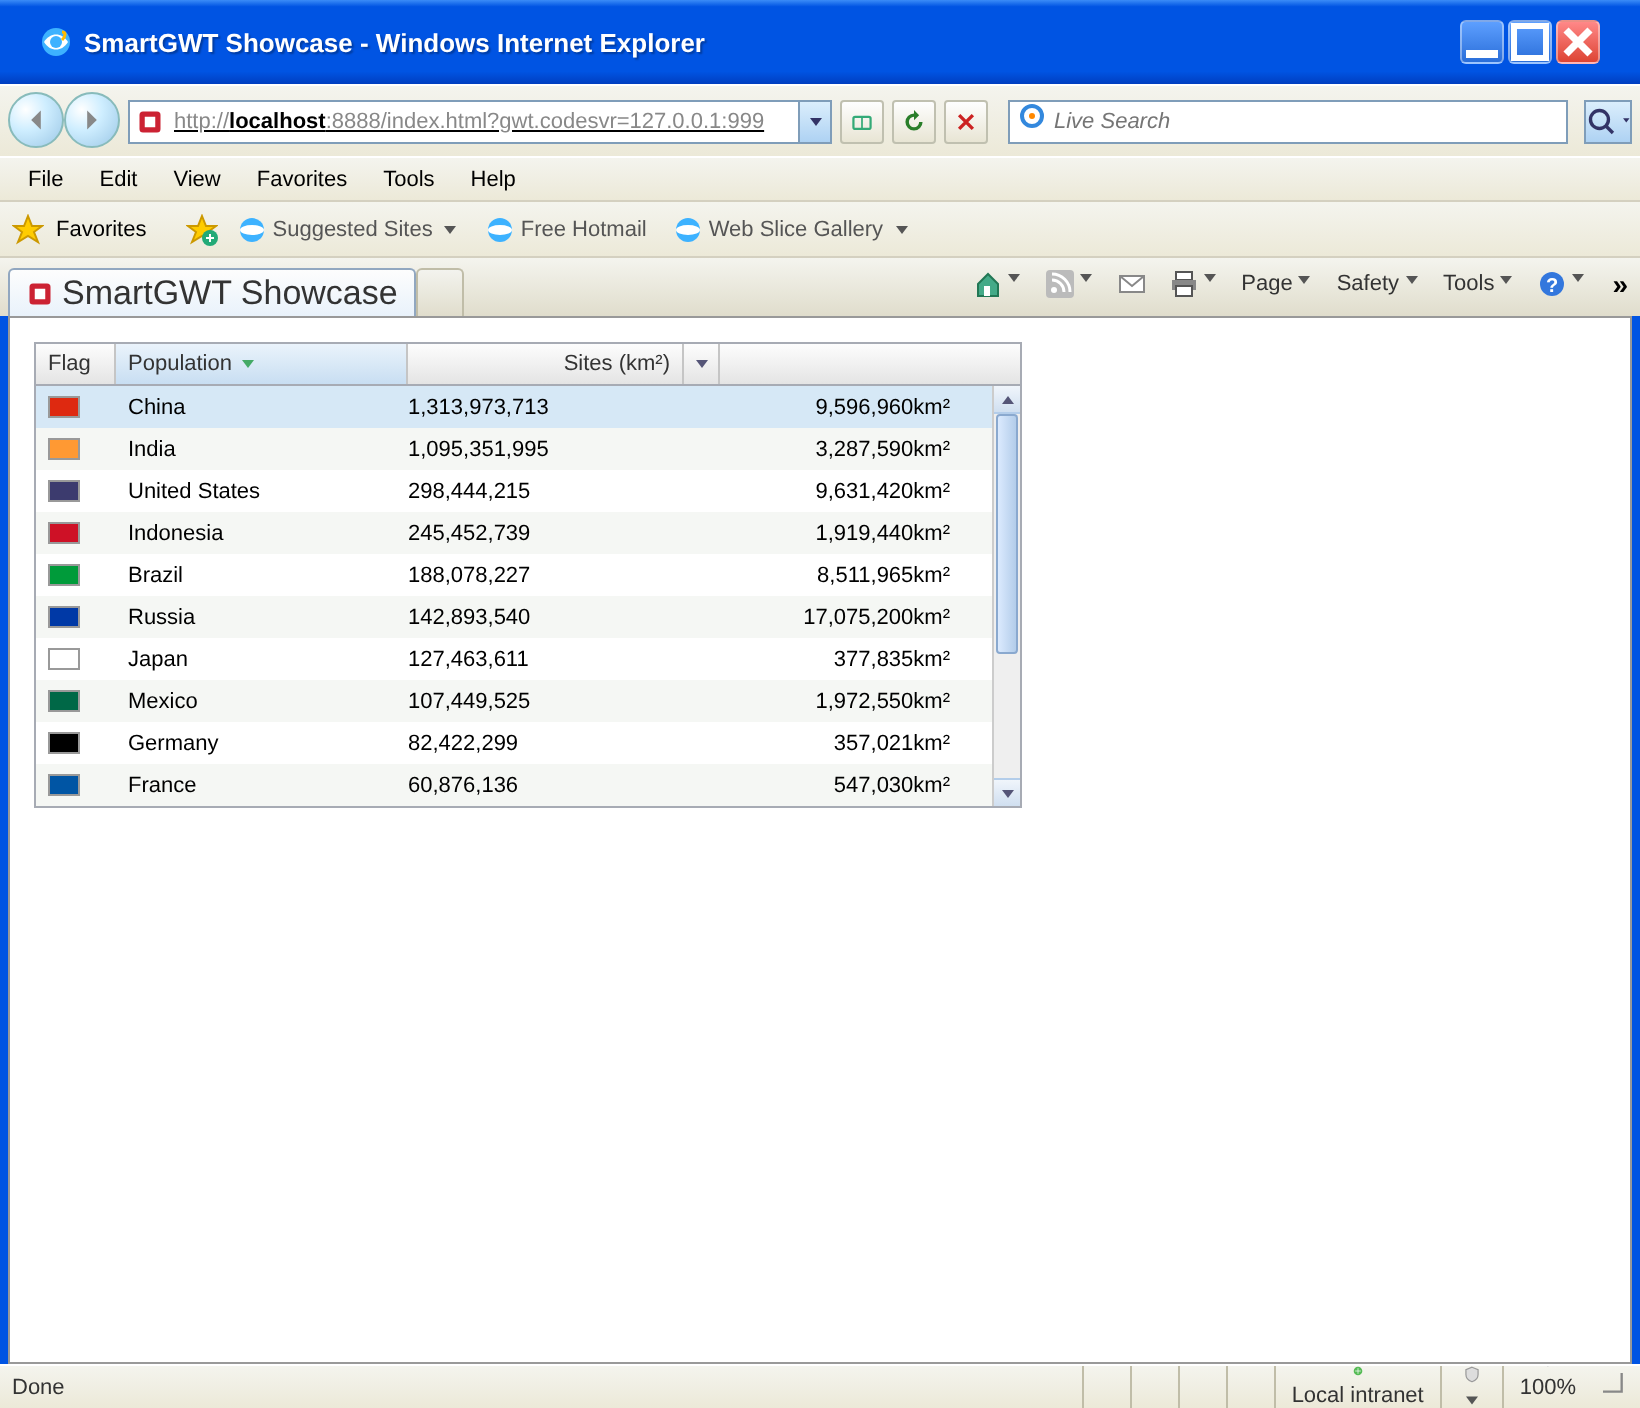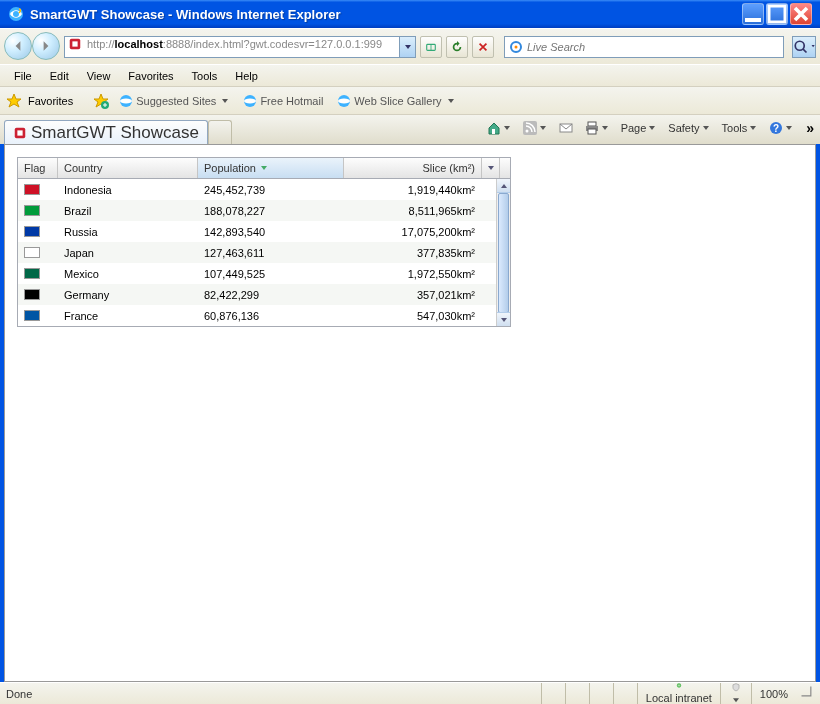--- a/index.html
+++ b/index.html
@@ -1,64 +1,64 @@
 <!DOCTYPE html>
 <html><head>
 <meta charset="utf-8">
 <style>
 * { box-sizing: border-box; margin: 0; padding: 0; }
 html, body { width: 820px; height: 704px; font-family: Tahoma, Arial, sans-serif; font-size: 11px; overflow: hidden; }
 body { background: #0054e3; display: flex; flex-direction: column; }
 
 
-.titlebar { height: 28px; background: linear-gradient(to bottom,#3b8cf7 0%,#0054e3 8%,#0054e3 85%,#003ec0 100%); display:flex; align-items:center; padding:0 8px; color:#fff; }
+.titlebar { height: 42px; background: linear-gradient(to bottom,#3b8cf7 0%,#0054e3 8%,#0054e3 85%,#003ec0 100%); display:flex; align-items:center; padding:0 20px; color:#fff; }
 .titlebar .ie-icon { width:16px; height:16px; margin-right:6px; }
 .titlebar .title { font-size:13px; font-weight:bold; flex:1; text-shadow:1px 1px 1px rgba(0,0,0,.3);}
 .win-btns { display:flex; gap:2px; }
 .win-btn { width:22px; height:22px; border-radius:3px; display:flex; align-items:center; justify-content:center; font-weight:bold; color:#fff; border:1px solid rgba(255,255,255,.4); }
 .win-min,.win-max { background:linear-gradient(to bottom,#5d9fff,#2a6ed9); }
 .win-close { background:linear-gradient(to bottom,#f88,#d43); }
 
 
 .navbar { height:36px; background:linear-gradient(to bottom,#f4f4ee 0%,#ece9d8 100%); border-top:1px solid #fff; display:flex; align-items:center; padding:2px 4px; gap:4px; }
 .navbtns { position:relative; width:56px; height:30px; }
 .navbtn { width:28px; height:28px; border-radius:50%; background:radial-gradient(circle at 30% 30%,#fff,#cfeeff 40%,#9bc7e6); border:1px solid #8bb; display:flex; align-items:center; justify-content:center; position:absolute; top:0; }
 .navbtn.back { left:0;} .navbtn.fwd { left:28px;}
 .navbtn svg { width:12px; height:12px; fill:#888;}
 .url-icon { width:16px; height:16px; margin:0 2px;}
-.urlbar-wrap { flex:0 0 352px; display:flex; align-items:flex-start; height:22px; border:1px solid #7f9db9; background:#fff; }
+.urlbar-wrap { flex:0 0 352px; display:flex; align-items:center; height:22px; border:1px solid #7f9db9; background:#fff;text-decoration:underline; }
 .urlbar-wrap .url-icon { width:14px;height:14px; margin:0 3px;}
 .urlbar { flex:1; border:none; outline:none; font-size:11px; color:#333; padding:1px 2px; }
 .urlbar .host { color:#000; font-weight:bold;}
 .dd { width:16px; height:20px; background:linear-gradient(to bottom,#dbeefc,#aed2f3); border-left:1px solid #7f9db9; display:flex; align-items:center; justify-content:center;}
 .dd svg{width:8px;height:8px;fill:#336;}
 .tb-btn { width:22px; height:22px; border:1px solid #c0c0b0; background:linear-gradient(to bottom,#fefefe,#e8e5d4); border-radius:2px; display:flex; align-items:center; justify-content:center; }
 .tb-btn svg{width:12px;height:12px;}
-.search-wrap { flex:1; display:flex; align-items:center; height:22px; border:1px solid #7f9db9; background:#fff; margin-left:6px;}
+.search-wrap { flex:1; display:flex; height:22px; border:1px solid #7f9db9; background:#fff; margin-left:6px;}
 .search-wrap .bing{width:14px;height:14px;margin:0 4px;}
 .search-wrap input{flex:1;border:none;outline:none;font-size:11px;color:#888;font-style:italic;}
 .search-btn { width:24px; height:22px; background:linear-gradient(to bottom,#dbeefc,#aed2f3); border:1px solid #7f9db9; margin-left:4px; display:flex;align-items:center;justify-content:center;}
 
 
 .menubar { height:22px; background:linear-gradient(to bottom,#f4f4ee,#ece9d8); border-top:1px solid #fff; display:flex; align-items:center; padding:0 6px; gap:2px;}
 .menubar span { padding:2px 8px; cursor:default;}
 
 
 .favbar { height:28px; background:linear-gradient(to bottom,#f4f4ee,#ece9d8); border-top:1px solid #d4d0c0; display:flex; align-items:center; padding:0 6px; gap:6px;}
 .favbar .star { width:16px;height:16px;}
 .favlink { display:flex; align-items:center; gap:3px; color:#555; padding:2px 4px;}
 .favlink svg{width:14px;height:14px;}
 .favlink .dd-arr{width:8px;height:8px;fill:#555;margin-left:2px;}
 
 
 .tabstrip { height:30px; background:linear-gradient(to bottom,#f4f4ee,#e0ddcc); border-top:1px solid #d4d0c0; display:flex; align-items:flex-end; padding:0 4px; position:relative;}
 .tab { height:24px; min-width:150px; background:linear-gradient(to bottom,#fdfdfd,#e9f2fb); border:1px solid #91a7c0; border-bottom:none; border-radius:3px 3px 0 0; display:flex; align-items:center; padding:0 8px; gap:4px; font-size:17px; color:#333;}
 .tab.new { min-width:24px; width:24px; background:linear-gradient(to bottom,#f3f3ee,#e0ddcc); border-color:#c0bda8;}
 .tabstrip-right { position:absolute; right:6px; top:4px; display:flex; align-items:center; gap:6px;}
-.tr-item { display:flex; align-items:center; gap:2px; color:#333; padding:2px 3px;}
+.tr-item { display:flex; gap:2px; color:#333; padding:2px 3px;}
 .tr-item svg{width:14px;height:14px;}
 .tr-item .dd-arr{width:8px;height:8px;fill:#555;}
 .chev { font-size:14px; font-weight:bold; color:#000; margin-left:4px;}
 
 
 .content-outer { flex:1; background:#a16207; margin:0 4px; border:1px solid #999; display:flex; flex-direction:column; overflow:hidden;}
 .content { flex:1; background:#fff; padding:12px;}
 
 
 .grid { width:494px; border:1px solid #a7abb4; font-size:11px;}
@@ -299,36 +299,59 @@
       </div>
     <span class="chev">»</span>
   </div>
 </div>
 
 <div class="content-outer">
   <div class="content">
     <div class="grid">
       <div class="grid-head">
         <div class="gh flag">Flag</div>
-        <div class="gh country">Country</div>
         <div class="gh pop">
             <span>Population</span>
             <svg class="sort-arr" viewBox="0 0 8 8">
               <path d="M1 2l3 4 3-4z"></path>
             </svg>
           </div>
-        <div class="gh area">Slice (km²)</div>
+        <div class="gh area">Sites (km²)</div>
         <div class="gh menu">
             <svg viewBox="0 0 8 8" width="8" height="8">
               <path d="M1 2l3 4 3-4z" fill="#557"></path>
             </svg>
           </div>
       </div>
       <div class="grid-body">
         <div class="grid-body-inner" id="grid-rows">
+            <div class="gr sel">
+              <div class="gc flag">
+                <span class="flag-img" style="background:#de2910"></span>
+              </div>
+              <div class="gc country">China</div>
+              <div class="gc pop">1,313,973,713</div>
+              <div class="gc area">9,596,960km²</div>
+            </div>
+            <div class="gr">
+              <div class="gc flag">
+                <span class="flag-img" style="background:#ff9933"></span>
+              </div>
+              <div class="gc country">India</div>
+              <div class="gc pop">1,095,351,995</div>
+              <div class="gc area">3,287,590km²</div>
+            </div>
+            <div class="gr">
+              <div class="gc flag">
+                <span class="flag-img" style="background:#3c3b6e"></span>
+              </div>
+              <div class="gc country">United States</div>
+              <div class="gc pop">298,444,215</div>
+              <div class="gc area">9,631,420km²</div>
+            </div>
             <div class="gr">
               <div class="gc flag">
                 <span class="flag-img" style="background:#ce1126"></span>
               </div>
               <div class="gc country">Indonesia</div>
               <div class="gc pop">245,452,739</div>
               <div class="gc area">1,919,440km²</div>
             </div>
             <div class="gr">
               <div class="gc flag">

